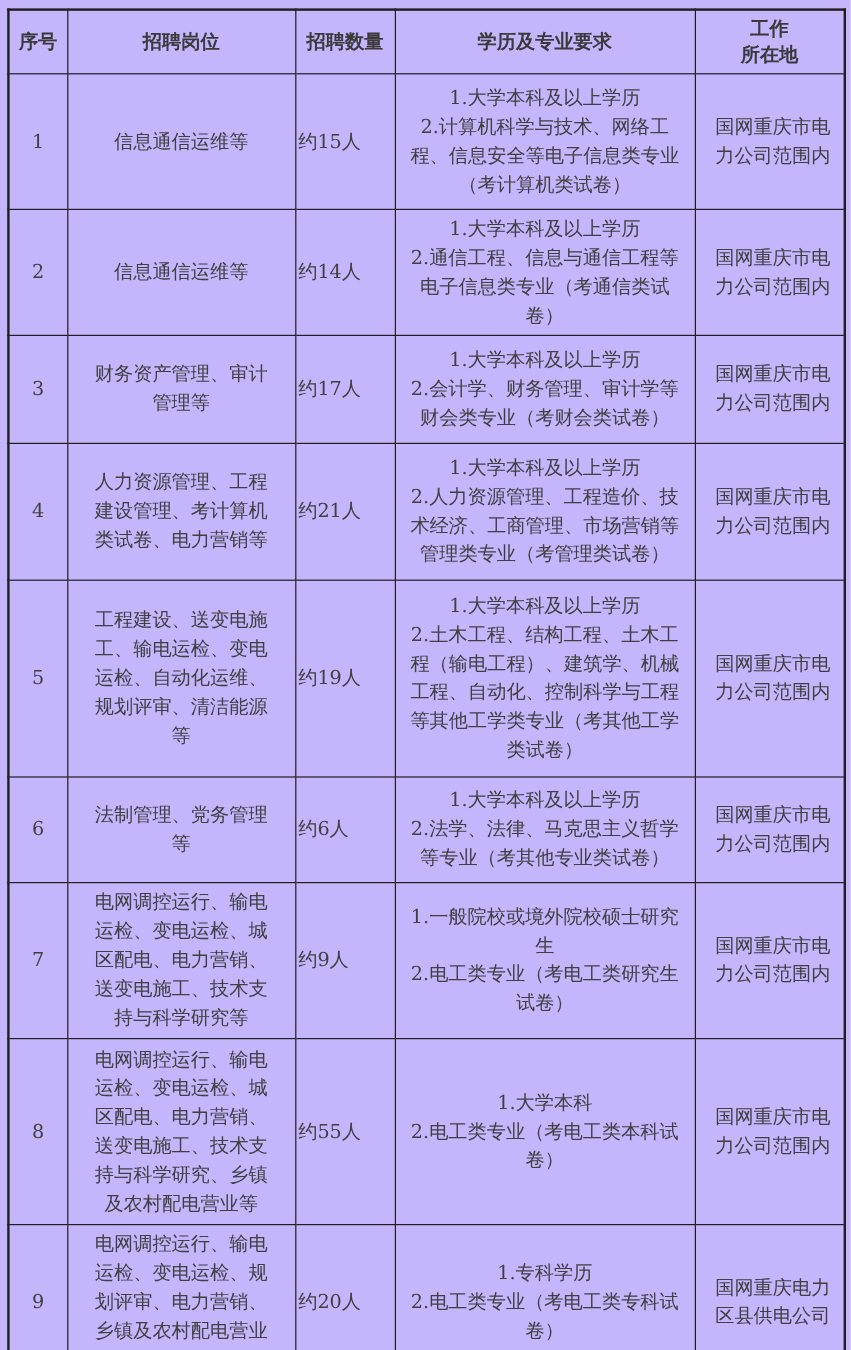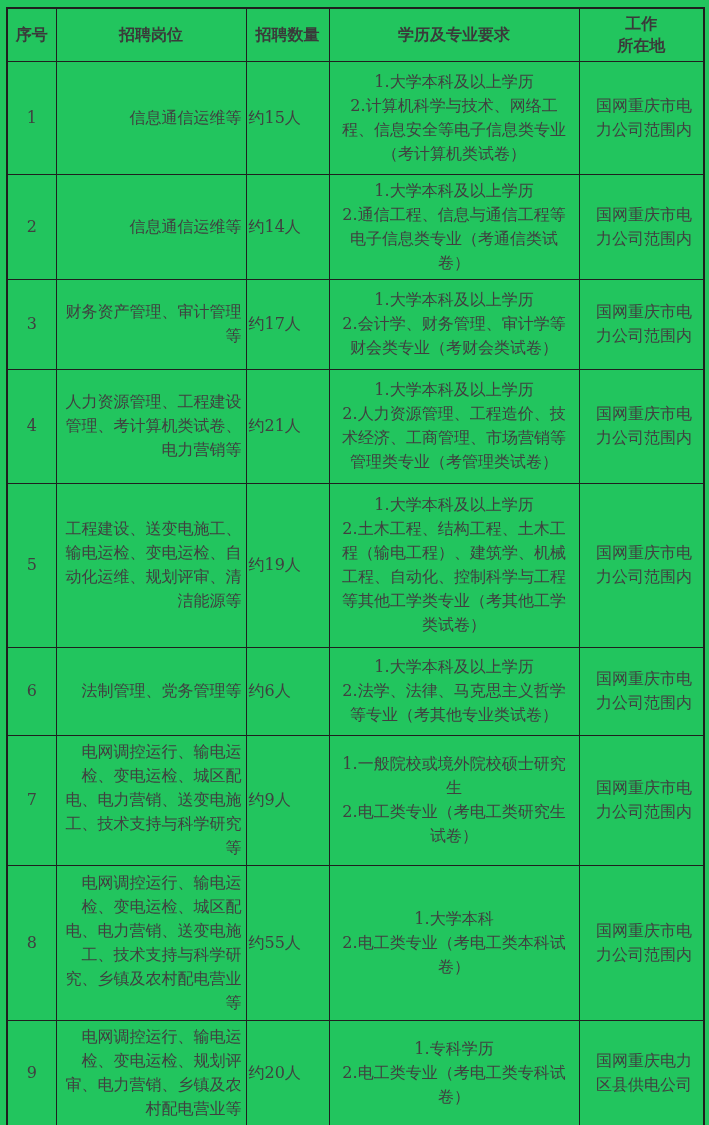--- a/index.html
+++ b/index.html
@@ -6,21 +6,21 @@
     margin: 0;
     padding: 0;
     background: #ffffff;
     font-family: "DejaVu Serif", "DejaVu Sans", serif;
   }
   .page {
     width: 709px;
     height: 1125px;
     box-sizing: border-box;
     padding: 7px 6px 6px 6px;
-    background: #22c55e;
+    background: #c4b5fd;
     overflow: hidden;
   }
   table.recruit {
     border-collapse: collapse;
     table-layout: fixed;
     width: 697px;
     border: 2px solid #1f1f1f;
   }
   table.recruit th,
   table.recruit td {
@@ -59,22 +59,22 @@
   tr.r6 { height: 88px;  }
   tr.r7 { height: 130px; }
   tr.r8 { height: 155px; }
   tr.r9 { height: 104px; }
 
   td.seq {
     text-align: center;
     padding: 2px;
   }
   td.pos {
-    text-align: right;
-    padding: 4px 4px;
+    text-align: center;
+    padding: 4px 16px;
   }
   td.cnt {
     text-align: left;
     padding: 2px;
   }
   td.req {
     text-align: center;
     padding: 4px 10px;
   }
   td.loc {

